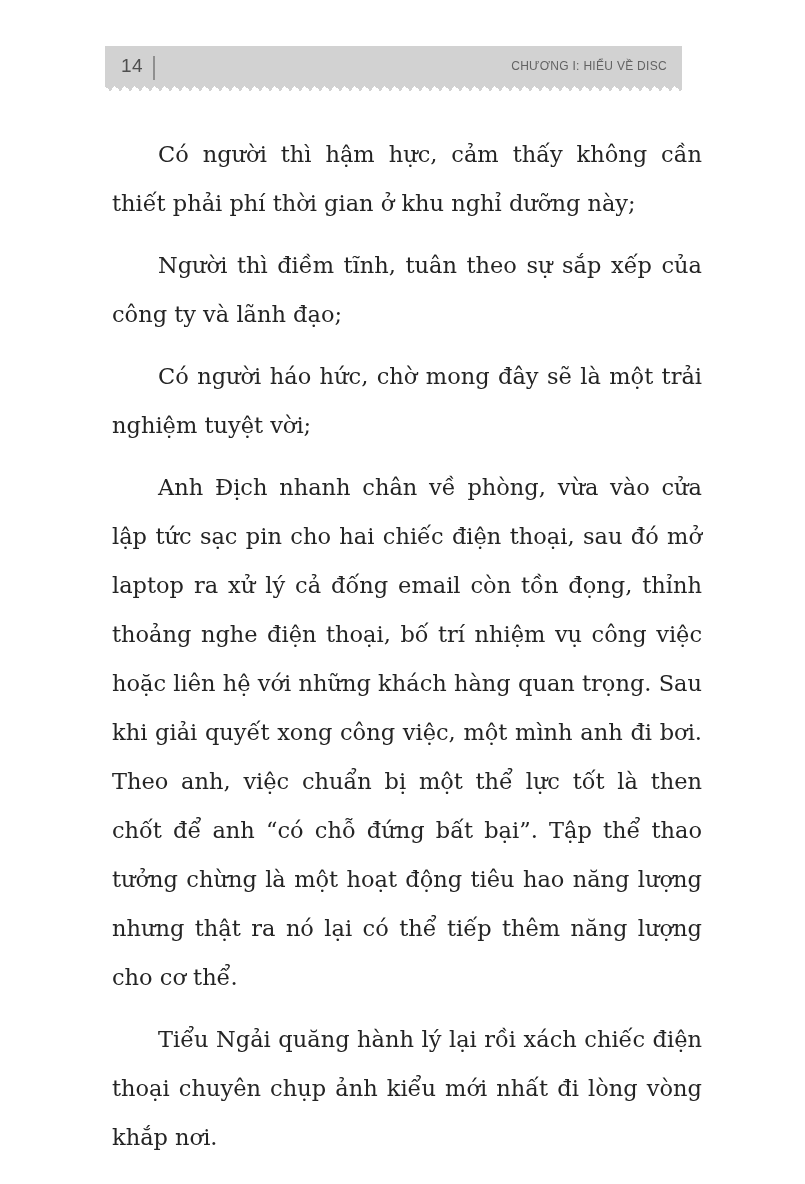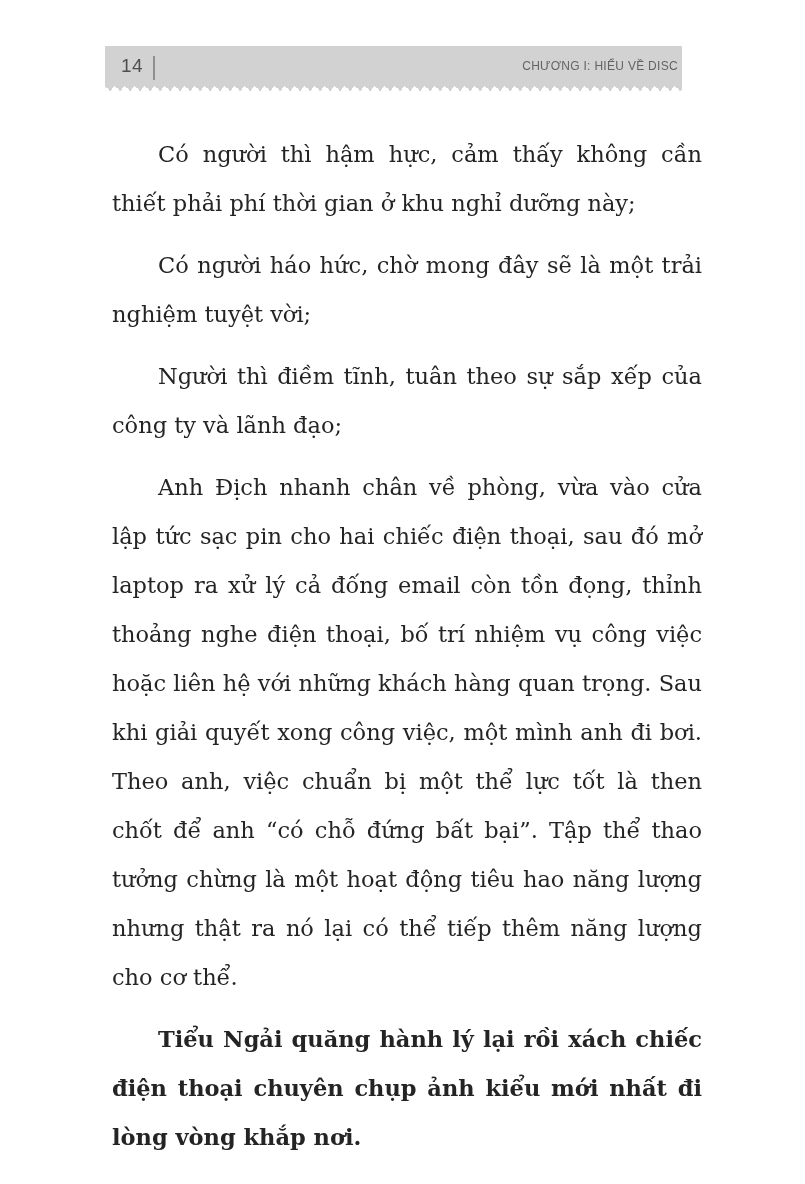--- a/index.html
+++ b/index.html
@@ -20,21 +20,21 @@
   .header-bar {
     position: absolute;
     left: 105px;
     top: 46px;
     width: 577px;
     height: 40px;
     background: #d2d2d2;
     display: flex;
     align-items: center;
     justify-content: space-between;
-    padding: 0 4px 0 16px;
+    padding: 0 15px 0 16px;
   }
 
   .header-left {
     display: flex;
     align-items: center;
   }
 
   .page-number {
     font-family: "Liberation Sans", sans-serif;
     font-size: 19px;
@@ -80,37 +80,37 @@
 
   .page-body p {
     font-size: 22.5px;
     line-height: 49px;
     color: #242424;
     text-align: justify;
     text-indent: 46px;
     margin-bottom: 13px;
   }
 
-  .page-body p:last-child { margin-bottom: 0; font-weight: bold; }
+  .page-body p:last-child { margin-bottom: 0; }
 </style>
 </head>
 <body>
 
 <div>
 
   <header class="header-bar">
     <div class="header-left">
       <span class="page-number">14</span>
       <span class="page-number-divider"></span>
     </div>
     <div class="chapter-title">CHƯƠNG I: HIỂU VỀ DISC</div>
     <div class="sawtooth"></div>
   </header>
 
   <main class="page-body">
     <p>Có người thì hậm hực, cảm thấy không cần thiết phải phí thời gian ở khu nghỉ dưỡng này;</p>
+    <p>Người thì điềm tĩnh, tuân theo sự sắp xếp của công ty và lãnh đạo;</p>
     <p>Có người háo hức, chờ mong đây sẽ là một trải nghiệm tuyệt vời;</p>
-    <p>Người thì điềm tĩnh, tuân theo sự sắp xếp của công ty và lãnh đạo;</p>
     <p>Anh Địch nhanh chân về phòng, vừa vào cửa lập tức sạc pin cho hai chiếc điện thoại, sau đó mở laptop ra xử lý cả đống email còn tồn đọng, thỉnh thoảng nghe điện thoại, bố trí nhiệm vụ công việc hoặc liên hệ với những khách hàng quan trọng. Sau khi giải quyết xong công việc, một mình anh đi bơi. Theo anh, việc chuẩn bị một thể lực tốt là then chốt để anh “có chỗ đứng bất bại”. Tập thể thao tưởng chừng là một hoạt động tiêu hao năng lượng nhưng thật ra nó lại có thể tiếp thêm năng lượng cho cơ thể.</p>
     <p>Tiểu Ngải quăng hành lý lại rồi xách chiếc điện thoại chuyên chụp ảnh kiểu mới nhất đi lòng vòng khắp nơi.</p>
   </main>
 
 </div>
 
 </body></html>

